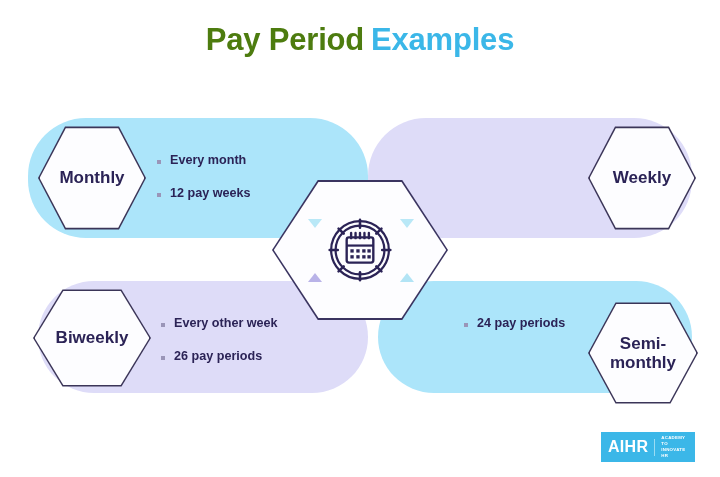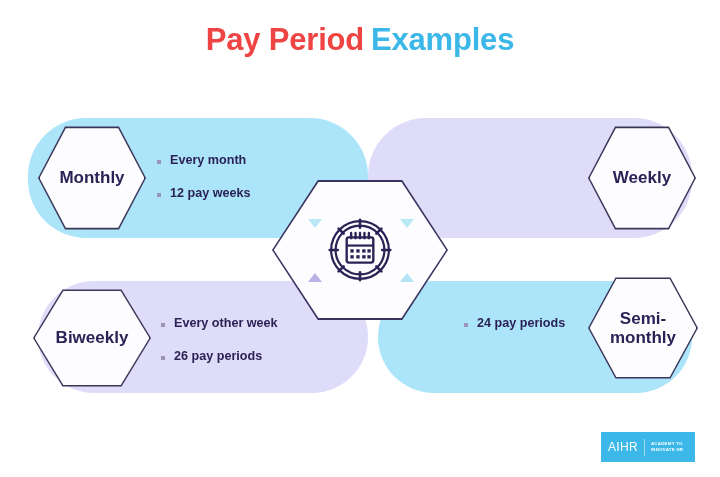--- a/index.html
+++ b/index.html
@@ -18,21 +18,21 @@
   
   .title {
     position: absolute;
     top: 22px; left: 0; right: 0;
     text-align: center;
     font-size: 31px;
     font-weight: bold;
     letter-spacing: -0.2px;
     white-space: nowrap;
   }
-  .title .t-dark { color: #ef4444; }
+  .title .t-dark { color: #4d7c0f; }
   .title .t-blue { color: #3bb7e8; margin-left: 7px; }
 
   
   .panel {
     position: absolute;
     border-radius: 58px;
   }
   .panel-tl { left: 28px;  top: 118px; width: 340px; height: 120px; background: #ACE5FA; }
   .panel-tr { left: 368px; top: 118px; width: 324px; height: 120px; background: #DEDCF8; }
   .panel-bl { left: 38px;  top: 281px; width: 330px; height: 112px; background: #DEDCF8; }
@@ -57,21 +57,21 @@
     font-weight: bold;
     font-size: 17px;
     text-align: center;
     line-height: 1.12;
     z-index: 2;
   }
 
   .hex-monthly { left: 38px;  top: 125px; width: 108px; height: 106px; }
   .hex-weekly  { left: 588px; top: 125px; width: 108px; height: 106px; }
   .hex-biweek  { left: 33px;  top: 288px; width: 118px; height: 100px; }
-  .hex-semi    { left: 588px; top: 276px; width: 110px; height: 104px; }
+  .hex-semi    { left: 588px; top: 301px; width: 110px; height: 104px; }
 
   
   .bullets {
     position: absolute;
     color: #2b2356;
     font-size: 12.6px;
     font-weight: bold;
   }
   .bullets .bi {
     display: flex;
@@ -139,22 +139,22 @@
     left: 601px; top: 432px;
     width: 94px; height: 30px;
     background: #3bb7e8;
     display: flex;
     align-items: center;
     padding: 0 7px;
     gap: 6px;
   }
   .logo-mark {
     color: #ffffff;
-    font-weight: normal;
-    font-size: 12px;
+    font-weight: bold;
+    font-size: 16px;
     letter-spacing: 0.3px;
     line-height: 1;
   }
   .logo-divider {
     width: 1px; height: 17px;
     background: #9bdcf3;
     flex: 0 0 auto;
   }
   .logo-tag {
     color: #ffffff;

